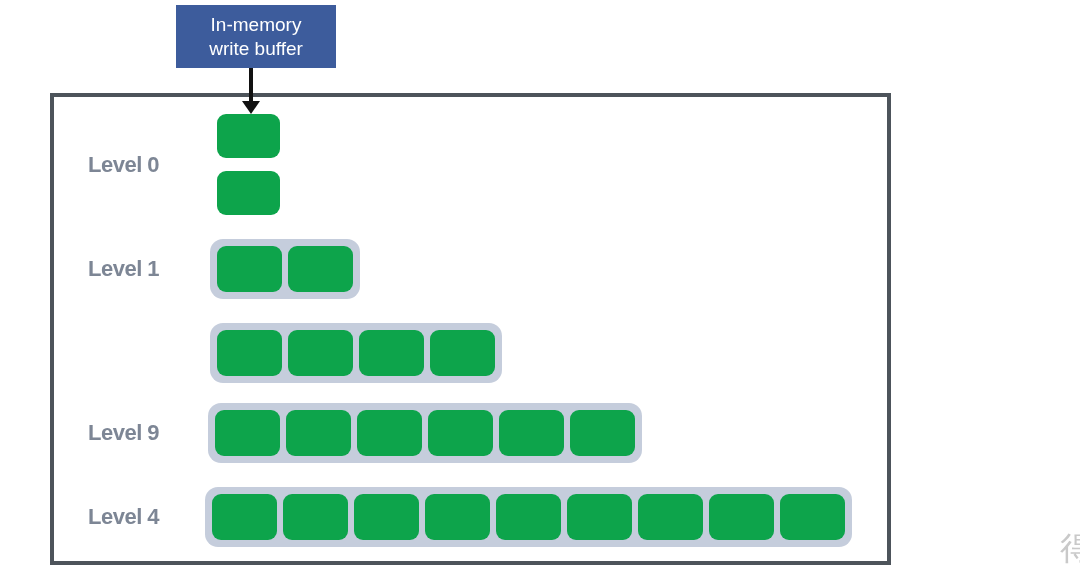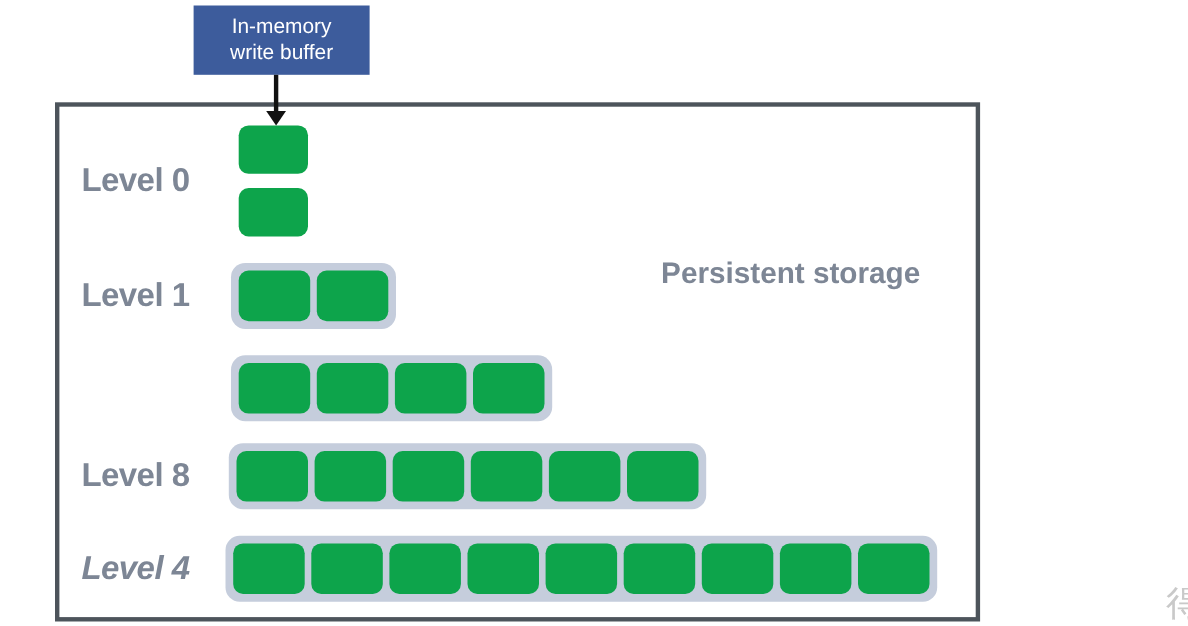--- a/index.html
+++ b/index.html
@@ -60,23 +60,23 @@
     position: absolute;
     left: 547px; top: 136px;
     font-size: 27px; font-weight: 700;
     color: var(--label-c);
     letter-spacing: 0px;
     white-space: nowrap;
   }
 
   .level-label {
     position: absolute;
-    left: 20px;
+    left: 34px;
     height: 40px; line-height: 40px;
-    font-size: 30px; font-weight: 700;
+    font-size: 22px; font-weight: 700;
     color: var(--label-c);
     letter-spacing: -0.5px;
     white-space: nowrap;
   }
 
   .run {
     position: absolute;
     display: flex;
     flex-direction: row;
     gap: 6px;
@@ -118,47 +118,46 @@
     <div class="callout-text">In-memory write buffer</div>
   </div>
 
   <div class="arrow">
     <div class="arrow-shaft"></div>
     <div class="arrow-head"></div>
   </div>
 
   <div class="panel">
     <div class="panel-inner" id="rows">
-      <div class="persistent-label">Persistent storage</div>
     <div class="level-label" style="top: 48px;">Level 0</div>
         <div class="run bare" style="top: 17px; left: 163px;">
           <div class="seg"></div>
           <div class="seg"></div>
         </div>
         <div class="level-label" style="top: 152px; text-align: center;">Level 1</div>
         <div class="run" style="top: 142px; left: 156px;">
           <div class="seg"></div>
           <div class="seg"></div>
         </div>
         <div class="run" style="top: 226px; left: 156px;">
           <div class="seg"></div>
           <div class="seg"></div>
           <div class="seg"></div>
           <div class="seg"></div>
         </div>
-        <div class="level-label" style="top: 316px;">Level 8</div>
+        <div class="level-label" style="top: 316px;">Level 9</div>
         <div class="run" style="top: 306px; left: 154px;">
           <div class="seg"></div>
           <div class="seg"></div>
           <div class="seg"></div>
           <div class="seg"></div>
           <div class="seg"></div>
           <div class="seg"></div>
         </div>
-        <div class="level-label" style="top: 400px; font-style: italic;">Level 4</div>
+        <div class="level-label" style="top: 400px;">Level 4</div>
         <div class="run" style="top: 390px; left: 151px;">
           <div class="seg"></div>
           <div class="seg"></div>
           <div class="seg"></div>
           <div class="seg"></div>
           <div class="seg"></div>
           <div class="seg"></div>
           <div class="seg"></div>
           <div class="seg"></div>
           <div class="seg"></div>

